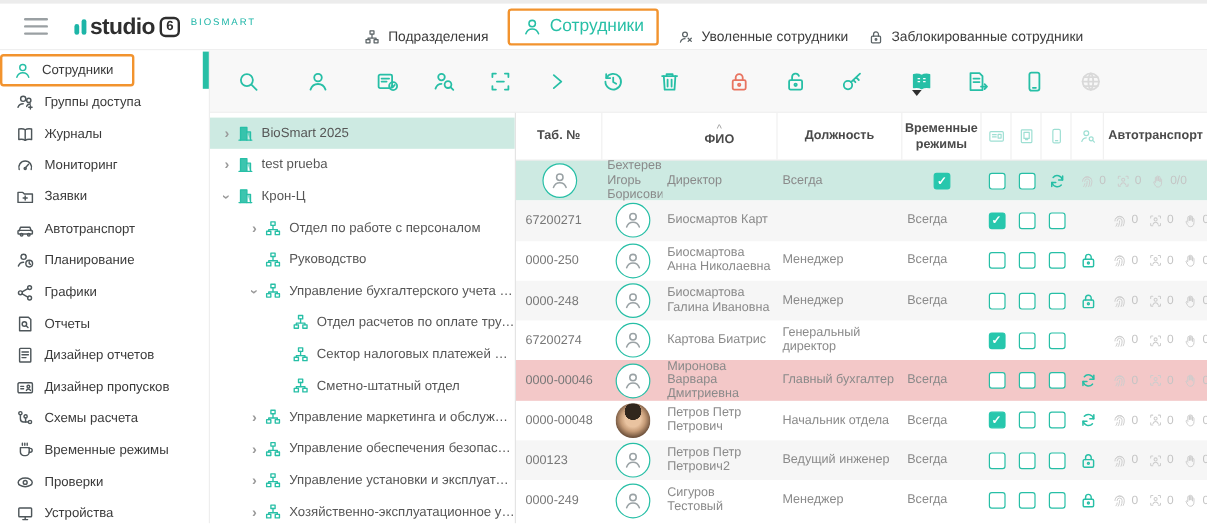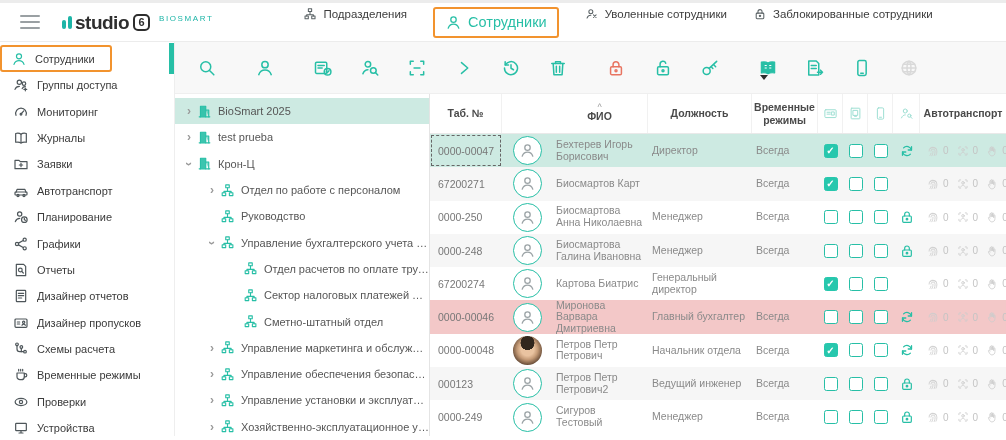--- a/index.html
+++ b/index.html
@@ -19,21 +19,21 @@
   .logo{margin-left:22px;display:flex;flex-direction:row;align-items:flex-start;line-height:1}
   .logo-row{display:flex;align-items:center}
   .logo-bars{display:flex;align-items:flex-end;margin-right:3px}
   .logo-bars i{display:block;width:4px;background:var(--accent-dark);border-radius:2px}
   .logo-bars i:first-child{height:9px;margin-right:2px}
   .logo-bars i:last-child{height:13px}
   .logo-studio{font-size:19px;font-weight:bold;color:#2e2e2e;letter-spacing:-.5px}
   .logo-badge{margin-left:4px;border:2px solid #2e2e2e;border-radius:5px;font-size:11px;
     font-weight:bold;color:#2e2e2e;width:17px;height:17px;display:flex;align-items:center;justify-content:center}
   .logo-brand{font-size:8px;font-weight:normal;color:var(--accent-dark);letter-spacing:1.6px;margin-top:2px;margin-left:9px}
-  .tabs{display:flex;align-items:flex-start;margin-left:90px;gap:26px}
+  .tabs{display:flex;align-items:flex-end;margin-left:90px;gap:16px}
   .tab{display:flex;align-items:center;gap:6px;font-size:11.5px;color:#3c3c3c;cursor:pointer;white-space:nowrap}
   .tab .ticon{color:#5b6366}
   .tab.active{border:2px solid var(--orange);border-radius:3px;padding:5px 10px;color:var(--accent);
     font-size:14.5px;font-weight:500}
   .tab.active .ticon{color:var(--accent)}
   
   .shell{display:flex;height:394px}
   .sidebar{width:175px;border-right:1px solid #eee;background:#fff;position:relative;padding-top:3px;flex:none}
   .sb-ind{position:absolute;right:0;top:1px;width:5px;height:31px;background:var(--accent)}
   .sb-item{display:flex;align-items:center;gap:8px;height:26.4px;padding-left:13px;font-size:11px;
@@ -175,35 +175,35 @@
             <circle cx="16.5" cy="10" r="2.6"></circle>
             <path d="M13.8 17.5c.7-2.2 2.5-3.2 4.7-3.1"></path>
             <path d="M18.5 16.5v4.2M16.4 18.6h4.2"></path>
           </svg>
         </span>
      <span class="sb-label">Группы доступа</span>
       </div>
       <div class="sb-item">
         <span class="sb-ico">
           <svg width="16" height="16" viewBox="0 0 24 24" fill="none" stroke="currentColor" stroke-width="1.8" stroke-linecap="round" stroke-linejoin="round">
+            <path d="M12 6.2c-2.2-1.5-5.2-1.6-8-1v13.2c2.8-.6 5.8-.5 8 1 2.2-1.5 5.2-1.6 8-1V5.2c-2.8-.6-5.8-.5-8 1z"></path>
+            <path d="M12 6.2v13.2"></path>
+          </svg>
+        </span>
+     <span class="sb-label">Журналы</span>
+      </div>
+      <div class="sb-item">
+        <span class="sb-ico">
+          <svg width="16" height="16" viewBox="0 0 24 24" fill="none" stroke="currentColor" stroke-width="1.8" stroke-linecap="round" stroke-linejoin="round">
             <path d="M4.5 17a8 8 0 1 1 15 0"></path>
             <path d="M12 15l4.2-4.6"></path>
             <circle cx="12" cy="15.5" r="1.3"></circle>
           </svg>
         </span>
      <span class="sb-label">Мониторинг</span>
-      </div>
-      <div class="sb-item">
-        <span class="sb-ico">
-          <svg width="16" height="16" viewBox="0 0 24 24" fill="none" stroke="currentColor" stroke-width="1.8" stroke-linecap="round" stroke-linejoin="round">
-            <path d="M12 6.2c-2.2-1.5-5.2-1.6-8-1v13.2c2.8-.6 5.8-.5 8 1 2.2-1.5 5.2-1.6 8-1V5.2c-2.8-.6-5.8-.5-8 1z"></path>
-            <path d="M12 6.2v13.2"></path>
-          </svg>
-        </span>
-     <span class="sb-label">Журналы</span>
       </div>
       <div class="sb-item">
         <span class="sb-ico">
           <svg width="16" height="16" viewBox="0 0 24 24" fill="none" stroke="currentColor" stroke-width="1.8" stroke-linecap="round" stroke-linejoin="round">
             <path d="M3 6.5h6l2 2h10V19H3z"></path>
             <path d="M12 11v5M9.5 13.5h5"></path>
           </svg>
         </span>
      <span class="sb-label">Заявки</span>
       </div>
@@ -592,21 +592,20 @@
                   <circle cx="10" cy="8" r="3.2"></circle>
                   <path d="M4 19c1.2-3.4 3.8-4.8 6-4.8"></path>
                   <circle cx="16.5" cy="15.5" r="2.6"></circle>
                   <path d="M18.5 17.5l2.3 2.3"></path>
                 </svg>
               </span>
             </div>
             <div class="no-sep">Автотранспорт</div>
           </div>
           <div class="trow row-teal">
-            <div class="cell-tab focused">0000-00047</div>
     <div>
               <div class="avatar">
                 <svg width="17" height="17" viewBox="0 0 24 24" fill="none" stroke="currentColor" stroke-width="1.8" stroke-linecap="round" stroke-linejoin="round">
                   <circle cx="12" cy="8" r="3.8"></circle>
                   <path d="M4.5 20c1.4-4 4.6-5.6 7.5-5.6s6.1 1.6 7.5 5.6"></path>
                 </svg>
               </div>
             </div>
     <div class="cell">Бехтерев Игорь Борисович</div>
     <div class="cell">Директор</div>

